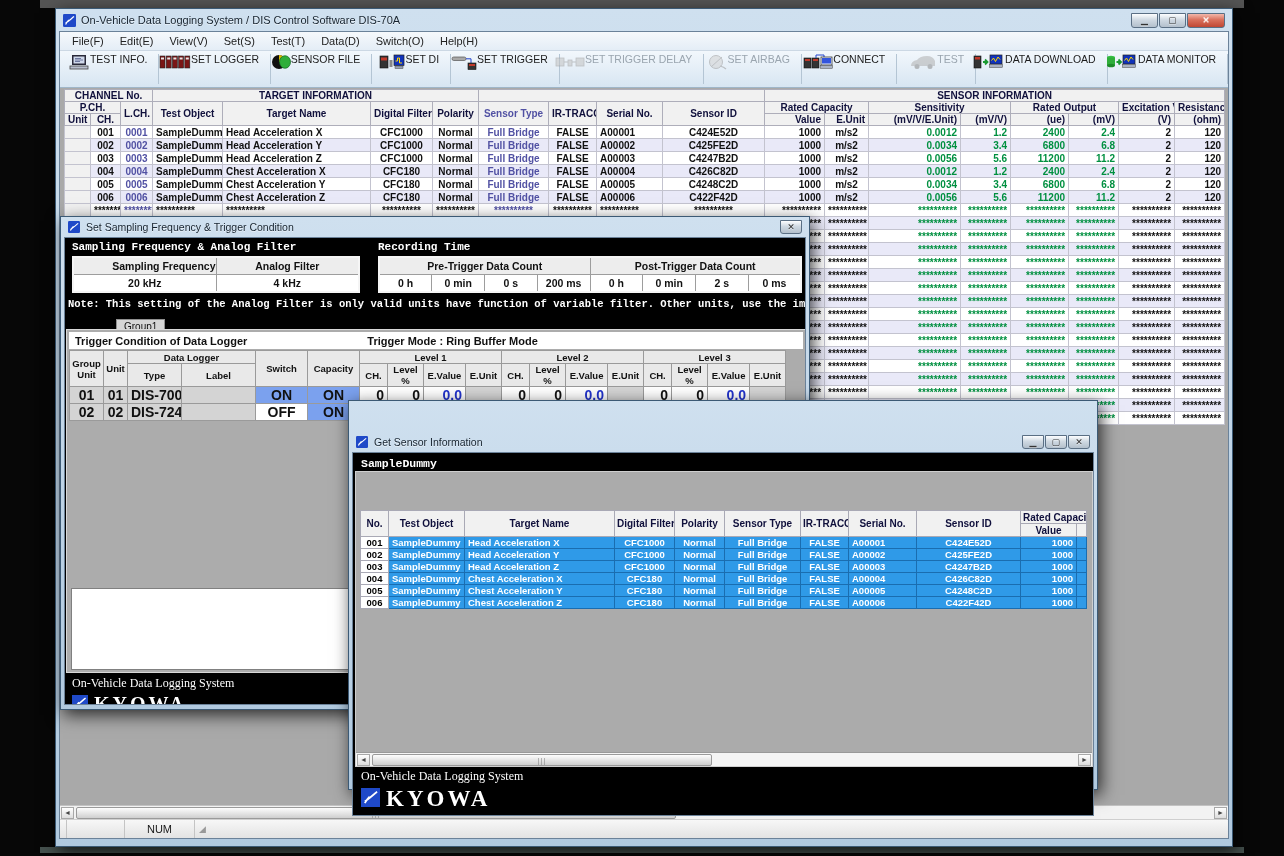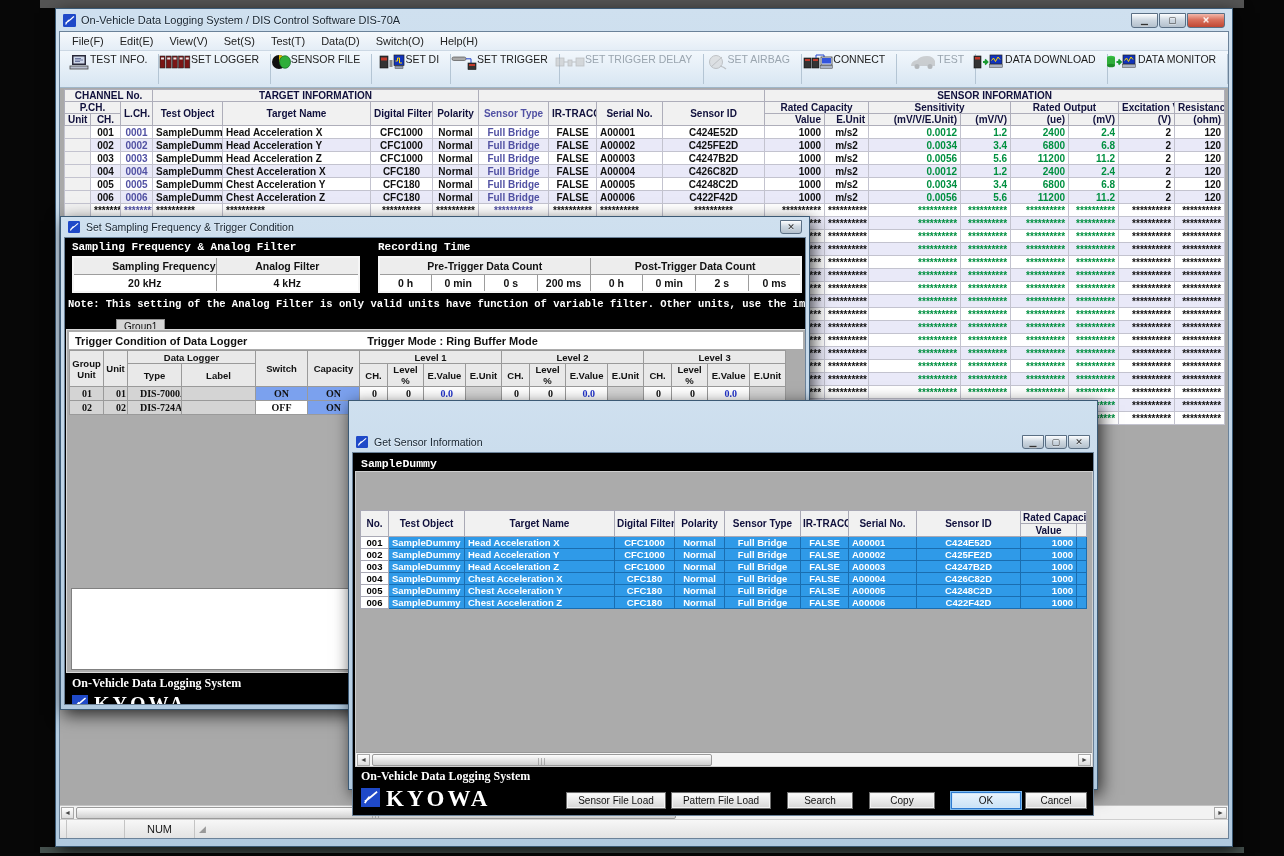--- a/index.html
+++ b/index.html
@@ -68,28 +68,28 @@
   .wtxt { color:#fff; font-weight:bold; position:absolute;font-family:Liberation Mono, monospace; }
   .freq-table, .rec-table { position:absolute; border-collapse:collapse; border:2px solid #f5f5f5; table-layout:fixed; }
   .freq-table th, .rec-table th { background:#ededed; border:1px solid #9d9d9d; font-size:10.5px; height:17px; color:#111; }
   .freq-table td, .rec-table td { background:#fff; border:1px solid #9d9d9d; font-size:10.5px; font-weight:bold; height:18px; text-align:center; color:#111; }
   .tab { position:absolute; background:#d6d6d6; border:1px solid #8f8f8f; border-bottom:none; font-size:10px; padding:1px 7px 2px; color:#111; }
   .tabpage { position:absolute; background:#acacac; border:1px solid #d8d8d8; }
   .trg-band { position:absolute; left:2px; top:2px; right:2px; height:17px; background:#fff; display:flex; align-items:center; }
   .trg-band span { font-weight:bold; font-size:11px; color:#111; }
   .ttable { position:absolute; left:2px; top:20px; border-collapse:collapse; table-layout:fixed; background:#fff; }
   .ttable th { background:#e9e9e9; border:1px solid #9a9a9a; font-size:9.5px; font-weight:bold; color:#111; height:13px; padding:0 2px; overflow:hidden; }
-  .ttable td { border:1px solid #9a9a9a; font-size:10px; height:14px; padding:0 12px; white-space:nowrap; overflow:hidden; color:#111;font-family:Liberation Serif, serif; }
+  .ttable td { border:1px solid #9a9a9a; font-size:14px; height:14px; padding:0 3px; white-space:nowrap; overflow:hidden; color:#111; }
   .ttable td.g { background:#d4d4d4; }
   .ttable td.ev { color:#2233cc; }
   .ttable td.cell-on { background:#7ba1ee; }
   .ttable td.cell-off { background:#fff; }
   .listbox { position:absolute; background:#fff; border:1px solid #808080; }
   .kyowa-footer { position:absolute; color:#fff; }
-  .kyowa-line1 { font-family:"Liberation Serif", serif; font-weight:bold; font-size:12px; white-space:nowrap;text-align:right; }
+  .kyowa-line1 { font-family:"Liberation Serif", serif; font-weight:normal; font-size:12px; white-space:nowrap;text-align:right; }
   .kyowa-row { display:flex; align-items:center; gap:6px; margin-top:2px; }
   .kyowa-sq { display:inline-block; }
   .kyowa-word { font-family:"Liberation Serif", serif; font-weight:bold; letter-spacing:3px; }
 
   
   #dlg2 { left:348px; top:400px; width:750px; height:390px; z-index:3; }
   #dlg2 .titlebar { height:20px; font-size:10.5px;margin-top:31px; }
   #dlg2 .win-body { height:364px; }
   .gray-panel { position:absolute; left:2px; top:18px; width:738px; height:296px; background:#ababab; border:1px solid #cfcfcf; }
   .stable { position:absolute; left:4px; top:2px; border-collapse:collapse; table-layout:fixed; background:#fff; }
@@ -1147,24 +1147,16 @@
         <div class="kyowa-footer" style="left:8px; top:2px;">
           <div class="kyowa-line1">On-Vehicle Data Logging System</div>
           <div class="kyowa-row">
             <span class="kyowa-sq"><svg width="19" height="19" viewBox="0 0 20 20">
                   <rect width="20" height="20" fill="#1f49c8"></rect>
                   <path d="M4 14 C8 12 14 6 17 4 M9 9 C7 11 5 14 4 16" stroke="#fff" stroke-width="1.8" fill="none"></path>
                 </svg></span>
             <span class="kyowa-word" style="font-size:23px;">KYOWA</span>
           </div>
         </div>
-        <div id="dlg2-buttons">
-            <button class="dlg-btn" style="width: 100px; margin-left: 0px;">Sensor File Load</button>
-            <button class="dlg-btn" style="width: 100px; margin-left: 5px;">Pattern File Load</button>
-            <button class="dlg-btn" style="width: 66px; margin-left: 16px;">Search</button>
-            <button class="dlg-btn" style="width: 66px; margin-left: 16px;">Copy</button>
-            <button class="dlg-btn primary" style="width: 70px; margin-left: 16px;">OK</button>
-            <button class="dlg-btn" style="width: 62px; margin-left: 4px;">Cancel</button>
-          </div>
       </div>
     </div>
   </div>
 </div>
 
 </body></html>

